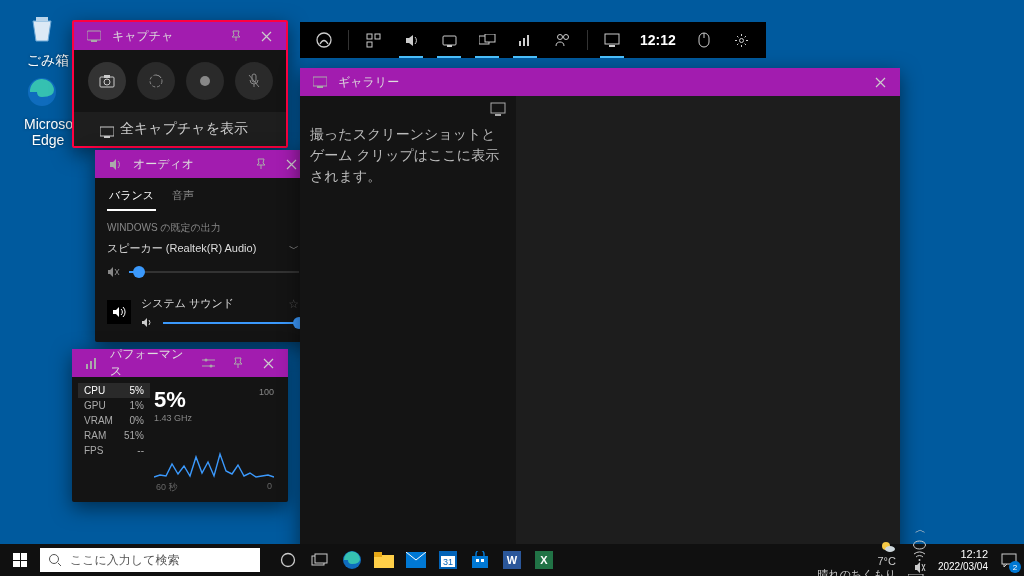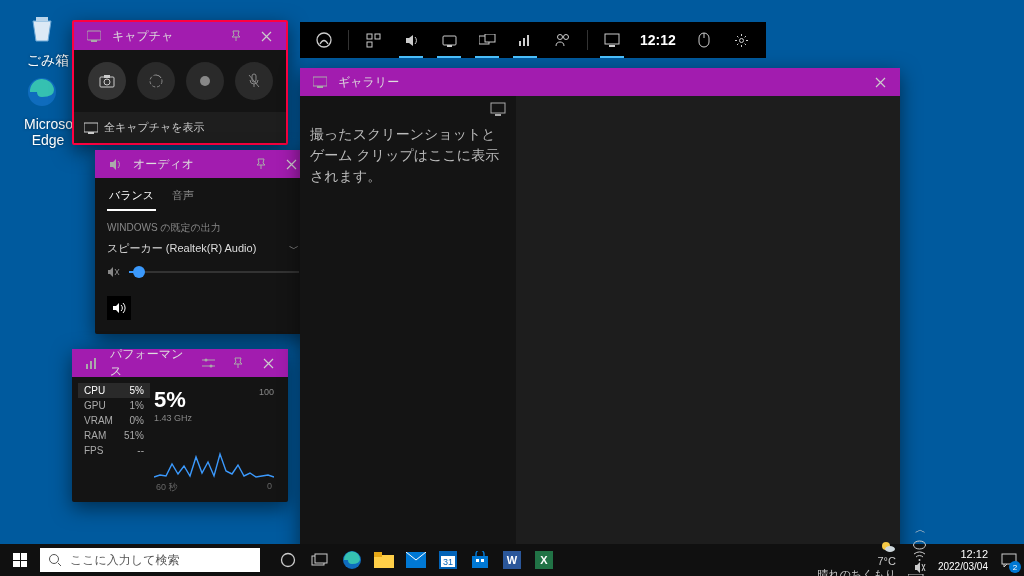--- a/index.html
+++ b/index.html
@@ -21,21 +21,21 @@
 .widget { position: absolute; background: #141414; border-radius: 2px; box-shadow: 0 6px 20px rgba(0,0,0,.5); }
 .widget-header { height: 28px; display: flex; align-items: center; padding: 0 8px; background: #a21caf; gap: 6px; }
 .widget-title { flex: 1; font-size: 12px; color: #ddd; }
 .hicon { width: 24px; height: 24px; display: flex; align-items: center; justify-content: center; color: #aaa; }
 
 
 #capture-widget { left: 72px; top: 20px; width: 216px; border: 2px solid #ff0040; }
 .capture-body { display: flex; justify-content: space-around; padding: 12px 8px; }
 .cap-btn { width: 38px; height: 38px; border-radius: 50%; background: #2a2a2a; display: flex; align-items: center; justify-content: center; color: #ccc; }
 .cap-btn.primary { background: #333; }
-.capture-footer { display: flex; align-items: center; gap: 6px; padding: 8px 10px; background: #1e1e1e; color: #ccc; font-size: 11px; }
+.capture-footer { display: flex; align-items: flex-end; gap: 6px; padding: 8px 26px; background: #1e1e1e; color: #ccc; font-size: 14px; }
 
 
 #audio-widget { left: 72px; top: 150px; width: 216px; margin-left: 23px; }
 .tabs { display: flex; padding: 0 12px; gap: 14px; font-size: 11px; margin-top: 4px; }
 .tab { padding: 6px 2px; color: #888; border-bottom: 2px solid transparent; }
 .tab.sel { color: #fff; border-bottom-color: #fff; }
 .audio-body { padding: 10px 12px 14px; }
 .audio-caption { font-size: 10px; color: #888; margin-bottom: 6px; }
 .device-row { display: flex; align-items: center; justify-content: space-between; margin-bottom: 10px; }
 .device-name { font-size: 11px; color: #ddd; }
@@ -280,20 +280,38 @@
       </div>
     </div>
 
     <div class="sound-card-row">
       <div class="sound-card-icon">
           <svg width="14" height="14" viewBox="0 0 14 14">
             <path d="M1 5v4h3l3 3V2L4 5z" fill="#fff"></path>
             <path d="M9 4a4 4 0 0 1 0 6M11 2a7 7 0 0 1 0 10" stroke="#fff" fill="none"></path>
           </svg>
         </div>
+      <div style="flex:1">
+        <div style="display:flex;justify-content:space-between;align-items:center">
+          <span class="device-name">システム サウンド</span>
+          <span class="star">☆</span>
+        </div>
+        <div class="slider-row" style="margin-bottom:0;margin-top:6px">
+          <span class="slider-icon">
+              <svg width="12" height="11" viewBox="0 0 12 11">
+                <path d="M1 4v3h2l3 3V1L3 4z" fill="#ccc"></path>
+                <path d="M8 3a4 4 0 0 1 0 5" stroke="#ccc" fill="none"></path>
+              </svg>
+            </span>
+          <div class="slider">
+            <div class="fill" style="width:100%"></div>
+              <div class="thumb" style="left:100%"></div>
+          </div>
+        </div>
+      </div>
     </div>
   </div>
 </div>
 
 <div class="widget" id="perf-widget">
   <div class="widget-header">
     <span class="hicon">
         <svg width="12" height="12" viewBox="0 0 12 12">
           <rect x="0" y="7" width="2" height="5" fill="#aaa"></rect>
           <rect x="4" y="4" width="2" height="8" fill="#aaa"></rect>

